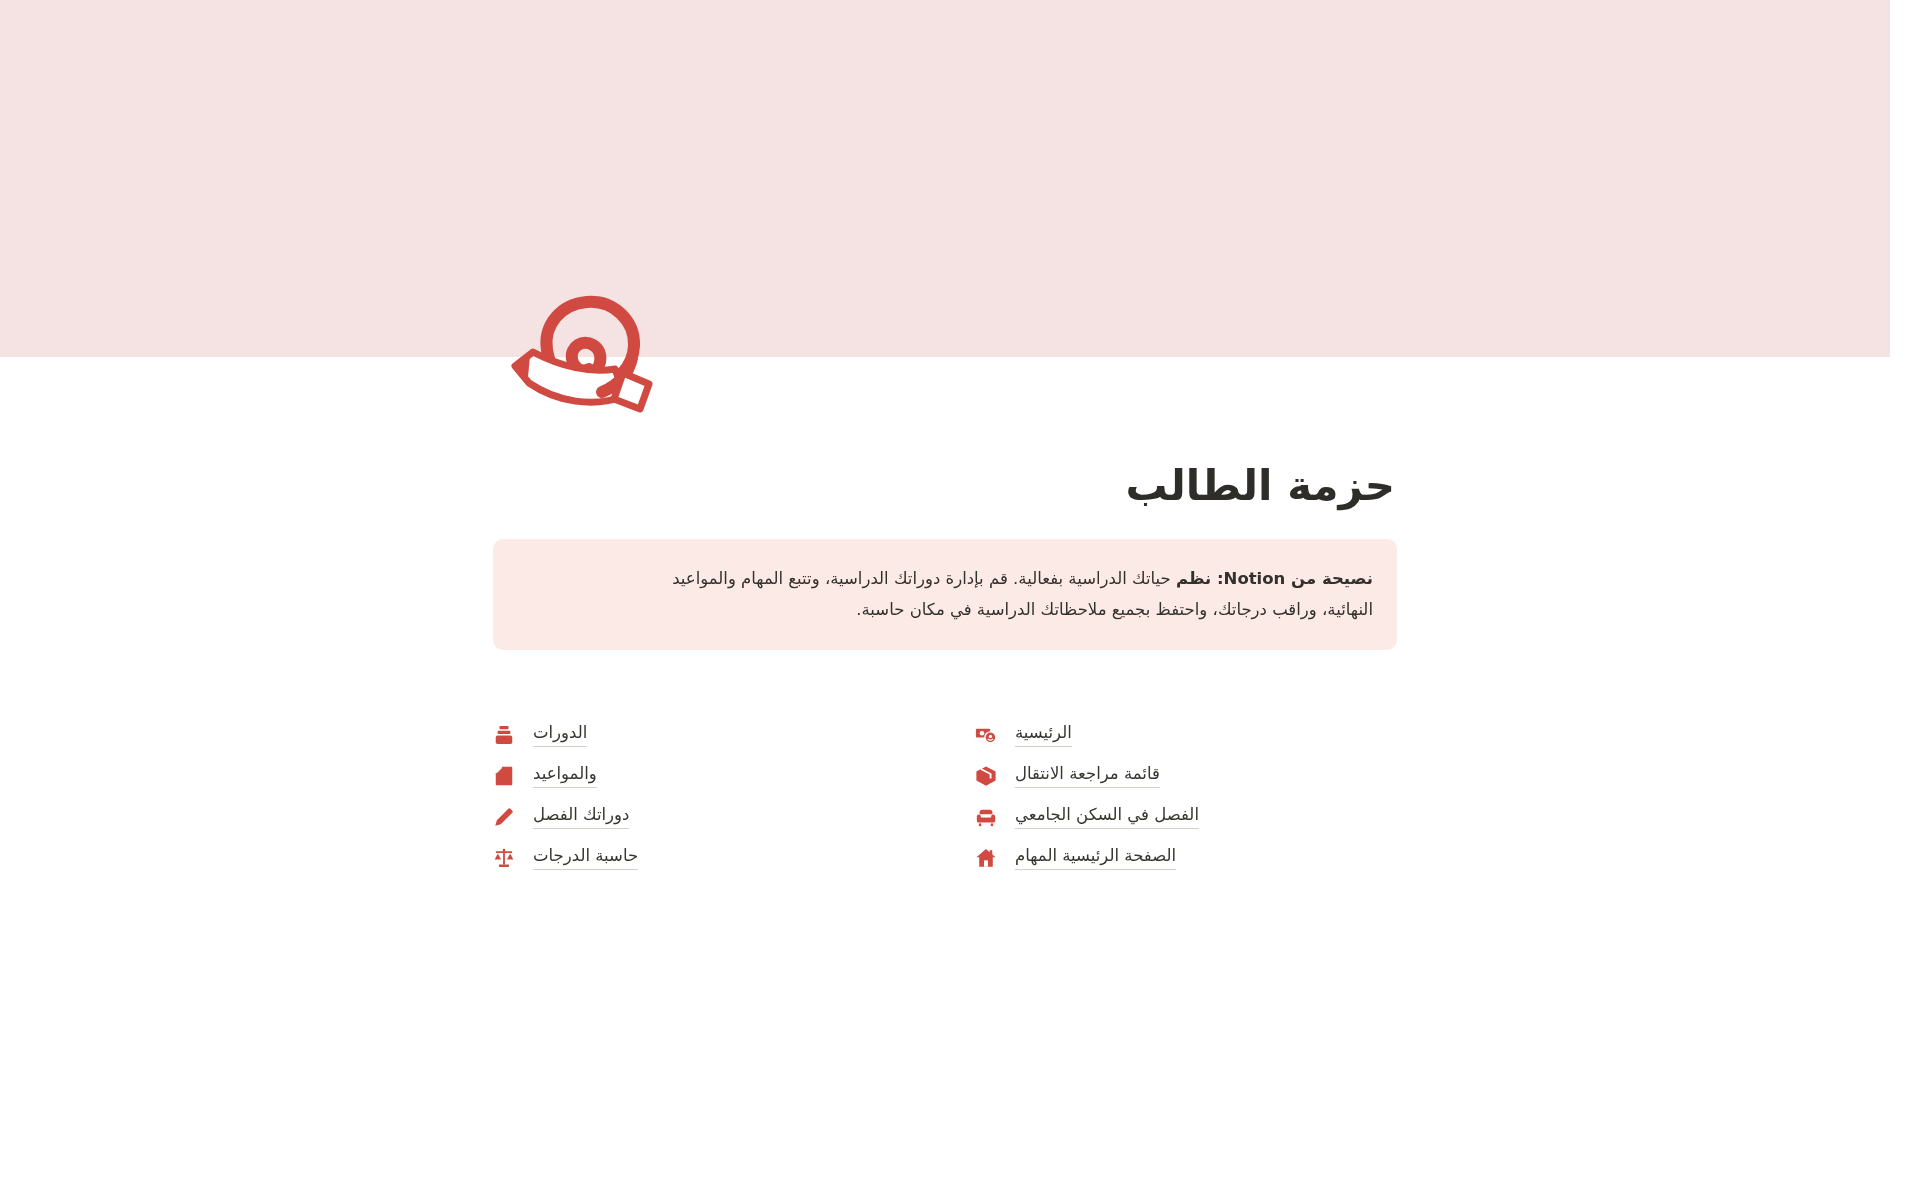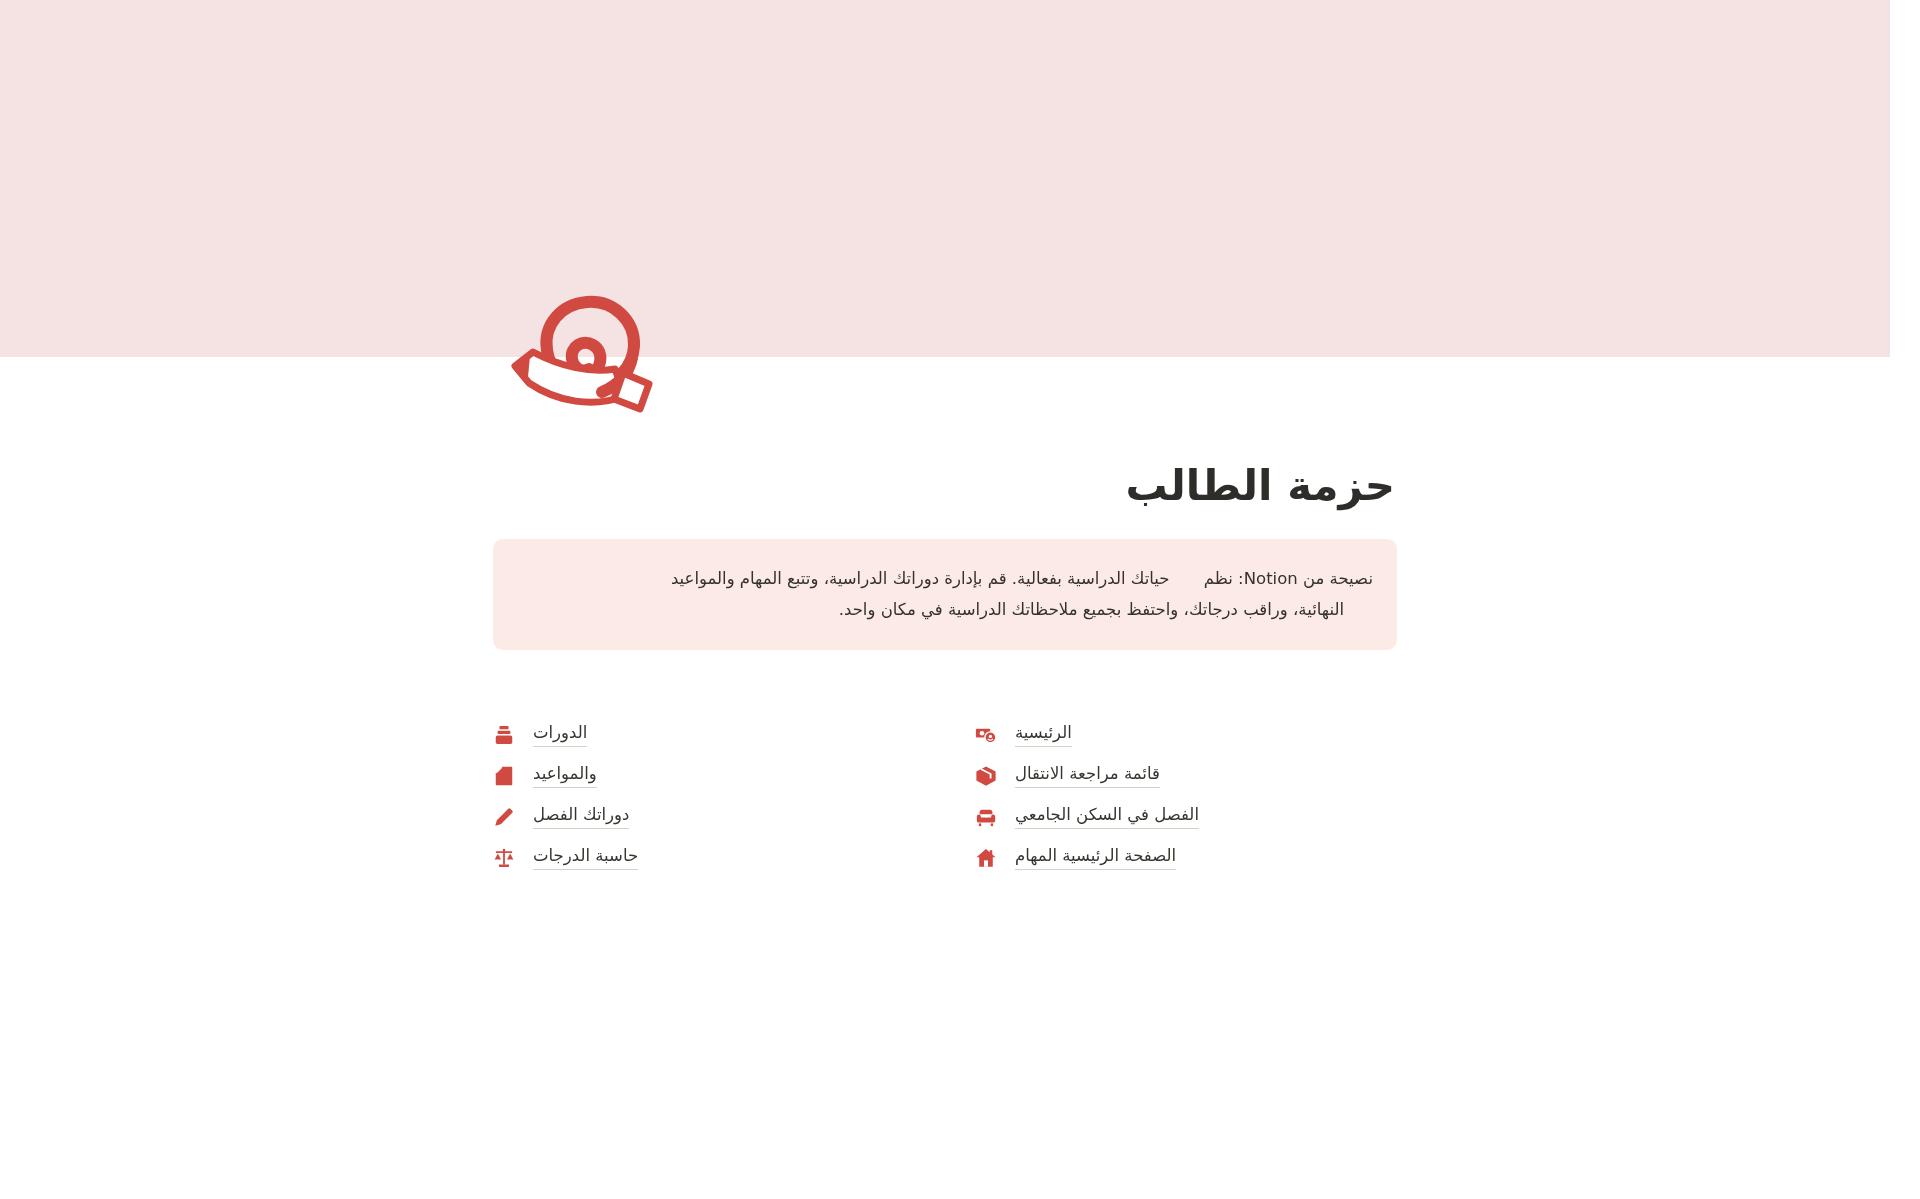--- a/index.html
+++ b/index.html
@@ -50,21 +50,21 @@
     margin-top: 22px;
     background: #fceae6;
     border-radius: 10px;
     padding: 24px 24px 25px 24px;
     direction: rtl;
     text-align: right;
     font-size: 16.5px;
     line-height: 31px;
     color: #33312b;
   }
-  .callout .b { font-weight: normal; margin-left: 29px; }
+  .callout .b { font-weight: bold; }
 
   .links {
     margin-top: 64px;
     display: flex;
     flex-direction: row-reverse;
     justify-content: space-between;
   }
   .col { width: 422px; }
 
   .link-row {
@@ -108,21 +108,21 @@
         <path d="M 129 80 C 126 96 114 108 99 114" stroke="#d04a42" stroke-width="12" stroke-linecap="round" fill="none"></path>
 
         <path d="M 120 95 L 146 106 L 137 131 L 111 121 Z" fill="#ffffff" stroke="#d04a42" stroke-width="7" stroke-linejoin="round"></path>
       </svg>
     </div>
 
     <h1 class="page-title">حزمة الطالب</h1>
 
     <div class="callout">
       <div><span class="b">نصيحة من Notion: نظم</span><span> حياتك الدراسية بفعالية. قم بإدارة دوراتك الدراسية، وتتبع المهام والمواعيد</span></div>
-      <div><span class="b"></span><span>النهائية، وراقب درجاتك، واحتفظ بجميع ملاحظاتك الدراسية في مكان واحد.</span></div>
+      <div><span class="b"></span><span>النهائية، وراقب درجاتك، واحتفظ بجميع ملاحظاتك الدراسية في مكان حاسبة.</span></div>
     </div>
 
     <div class="links">
 
       <div class="col">
 
         <div class="link-row">
           <span class="icn">
             <svg viewBox="0 0 24 24" xmlns="http://www.w3.org/2000/svg">
               <rect x="1" y="5.2" width="15.6" height="9.6" rx="1.2" fill="#d04a42"></rect>

